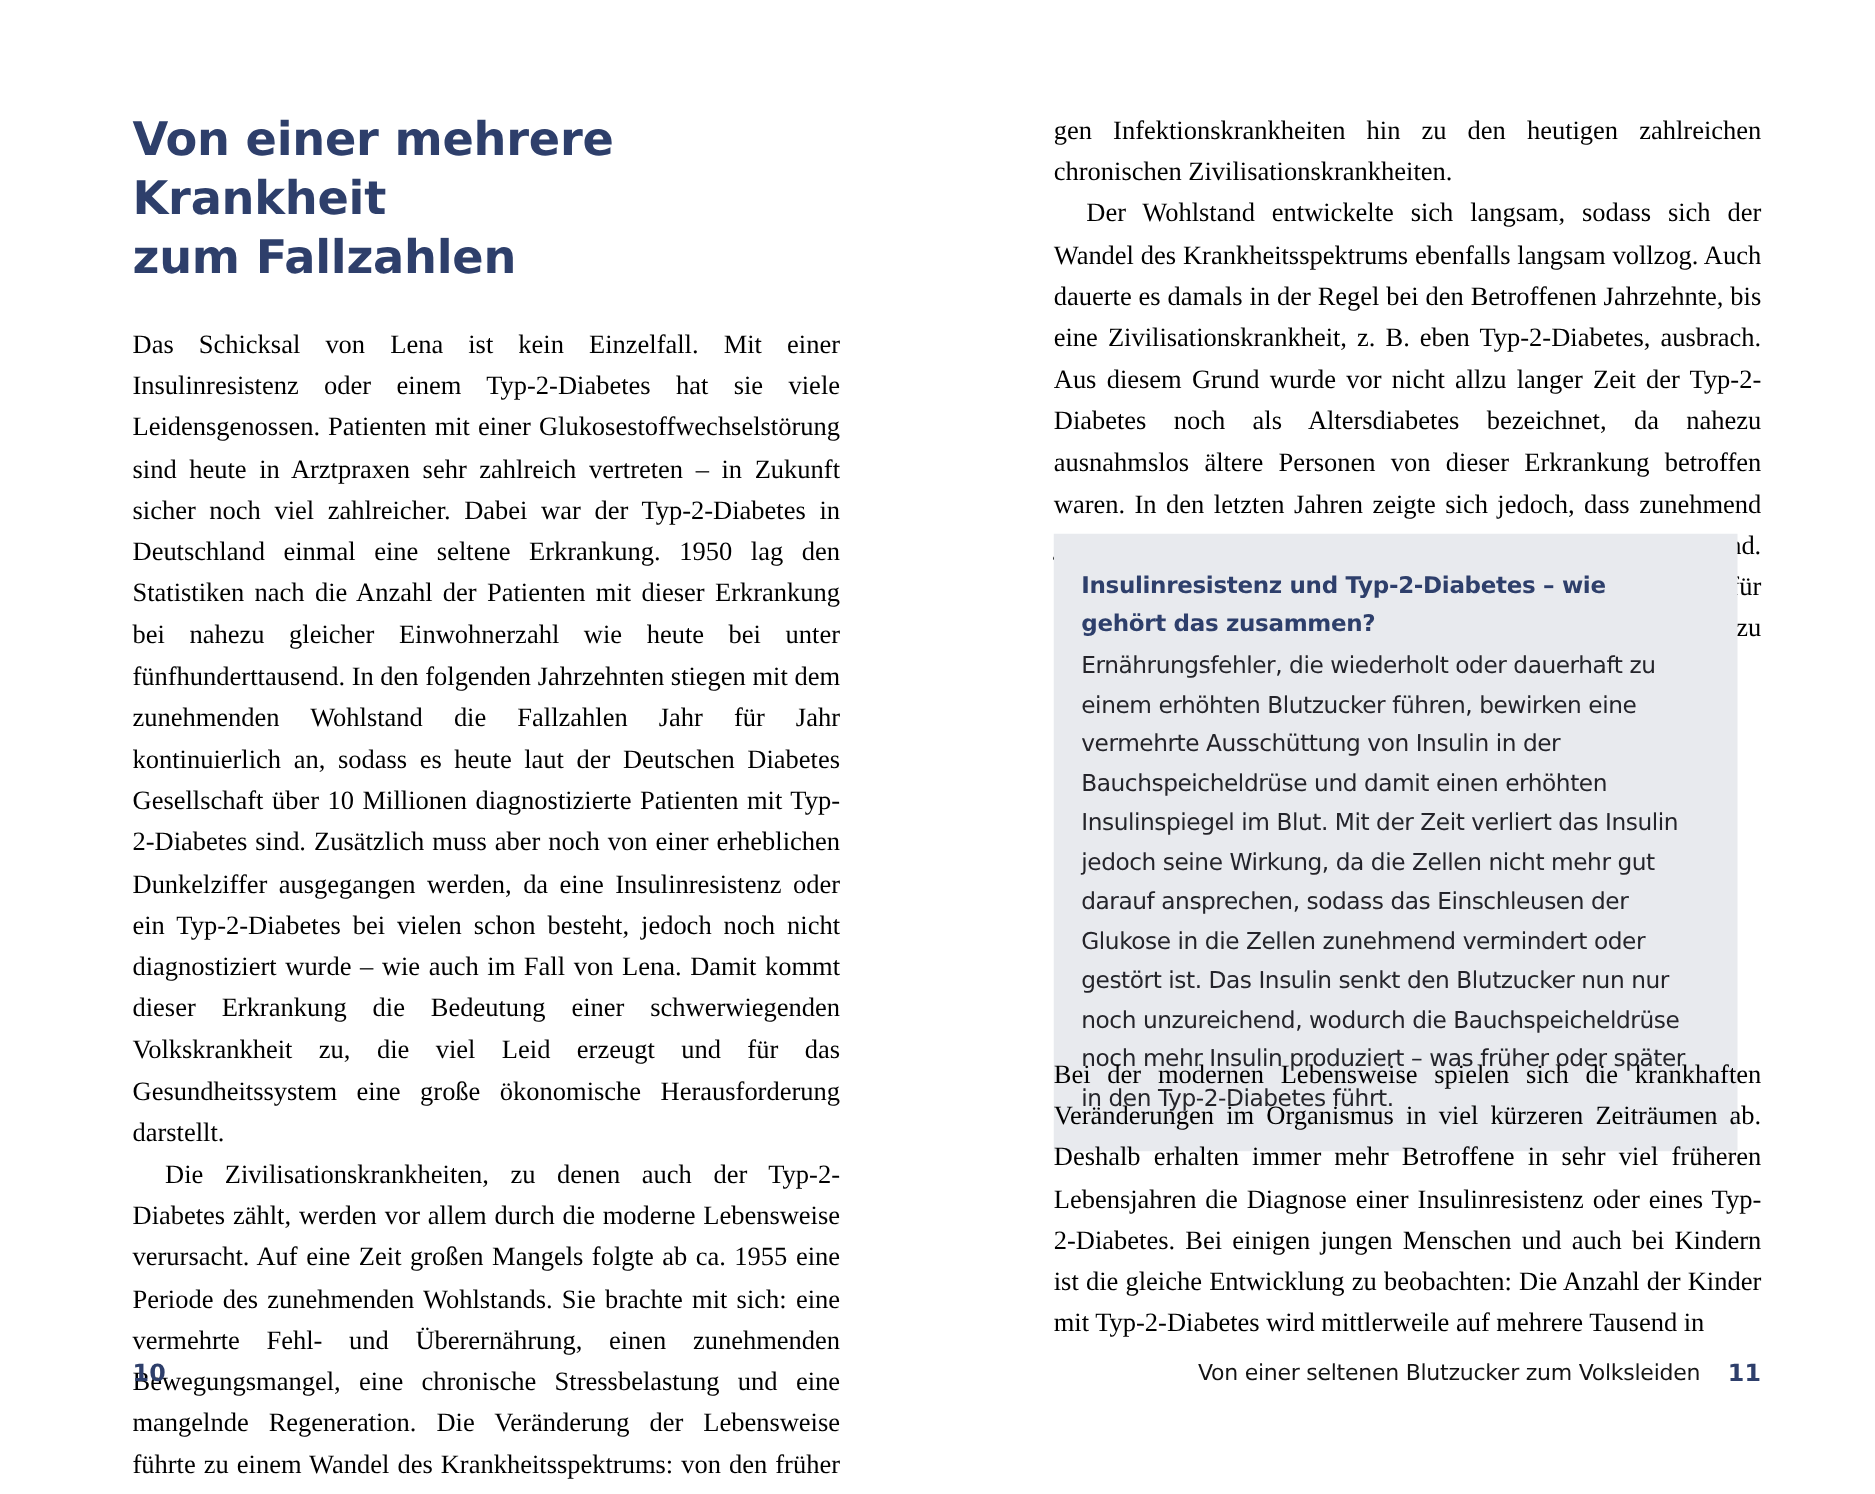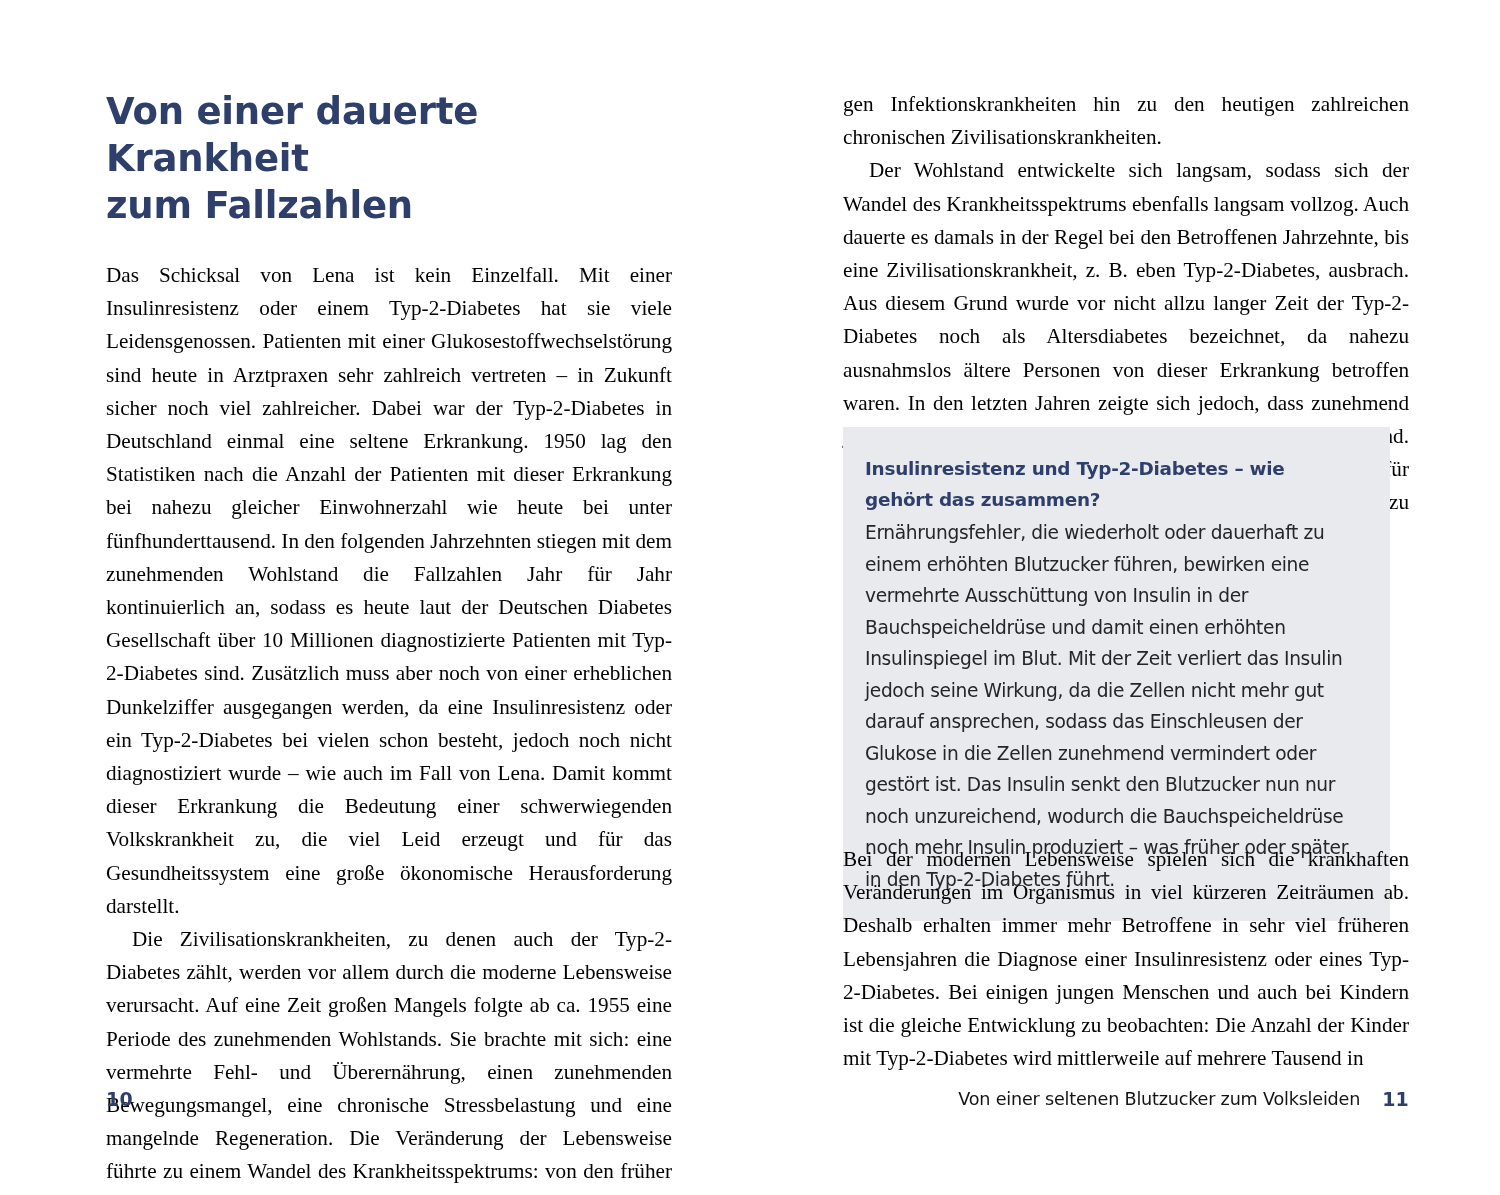--- a/index.html
+++ b/index.html
@@ -139,21 +139,21 @@
   }
 </style>
 </head>
 <body>
 
 <div class="spread">
 
   <div class="page page-left">
 
     <h1 class="chapter-title">
-      <span class="tl">Von einer dauerte Krankheit</span>
+      <span class="tl">Von einer mehrere Krankheit</span>
       <span class="tl">zum Fallzahlen</span>
     </h1>
 
     <p class="body-text col-left-body no-indent">Das Schicksal von Lena ist kein Einzelfall. Mit einer Insulinresistenz oder einem Typ-2-Diabetes hat sie viele Leidensgenossen. Patienten mit einer Glukosestoffwechselstörung sind heute in Arztpraxen sehr zahlreich vertreten – in Zukunft sicher noch viel zahlreicher. Dabei war der Typ-2-Diabetes in Deutschland einmal eine seltene Erkrankung. 1950 lag den Statistiken nach die Anzahl der Patienten mit dieser Erkrankung bei nahezu gleicher Einwohnerzahl wie heute bei unter fünfhunderttausend. In den folgenden Jahrzehnten stiegen mit dem zunehmenden Wohlstand die Fallzahlen Jahr für Jahr kontinuierlich an, sodass es heute laut der Deutschen Diabetes Gesellschaft über 10 Millionen diagnostizierte Patienten mit Typ-2-Diabetes sind. Zusätzlich muss aber noch von einer erheblichen Dunkelziffer ausgegangen werden, da eine Insulinresistenz oder ein Typ-2-Diabetes bei vielen schon besteht, jedoch noch nicht diagnostiziert wurde – wie auch im Fall von Lena. Damit kommt dieser Erkrankung die Bedeutung einer schwerwiegenden Volkskrankheit zu, die viel Leid erzeugt und für das Gesundheitssystem eine große ökonomische Herausforderung darstellt.</p>
     <p class="body-text">Die Zivilisationskrankheiten, zu denen auch der Typ-2-Diabetes zählt, werden vor allem durch die moderne Lebensweise verursacht. Auf eine Zeit großen Mangels folgte ab ca. 1955 eine Periode des zunehmenden Wohlstands. Sie brachte mit sich: eine vermehrte Fehl- und Überernährung, einen zunehmenden Bewegungsmangel, eine chronische Stressbelastung und eine mangelnde Regeneration. Die Veränderung der Lebensweise führte zu einem Wandel des Krankheitsspektrums: von den früher häufi-</p>
 
   </div>
 
   <div class="page page-right">
 

